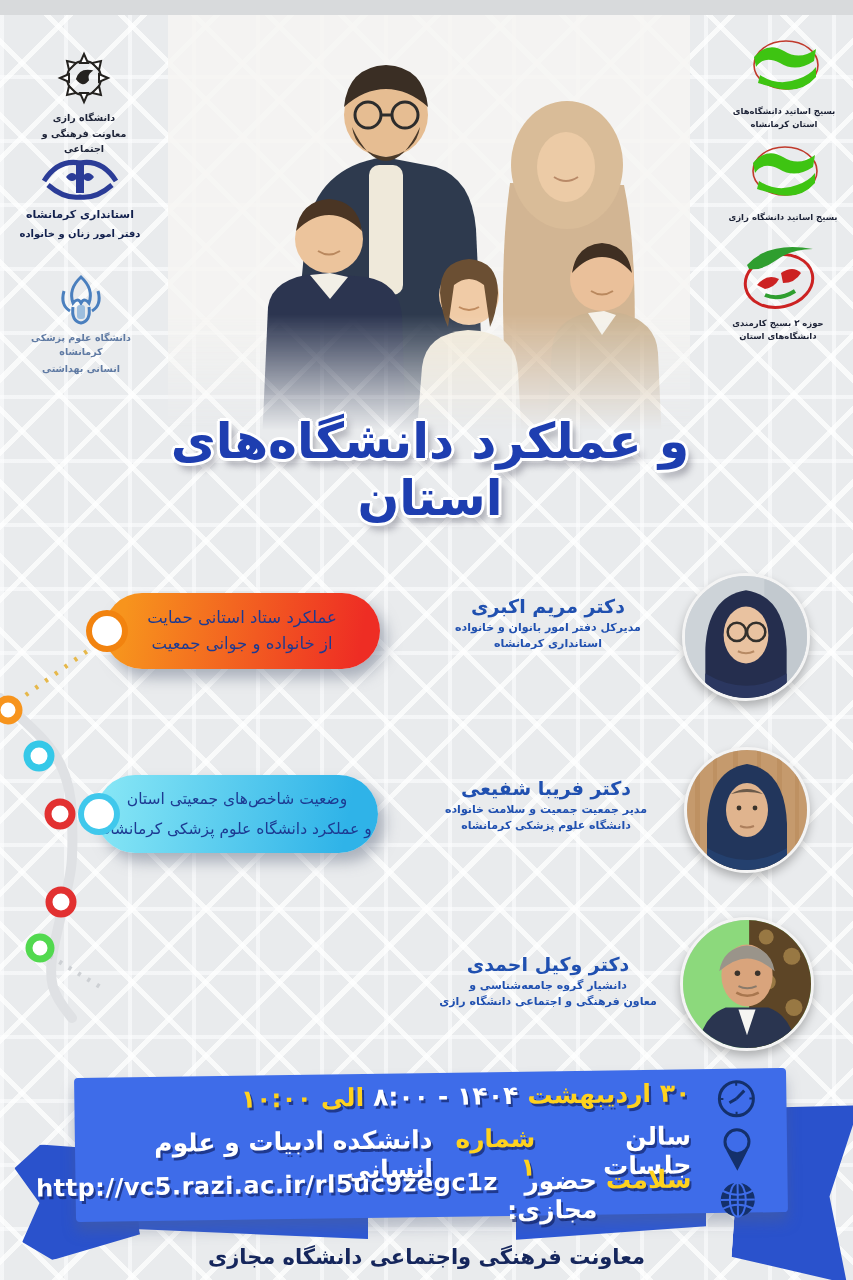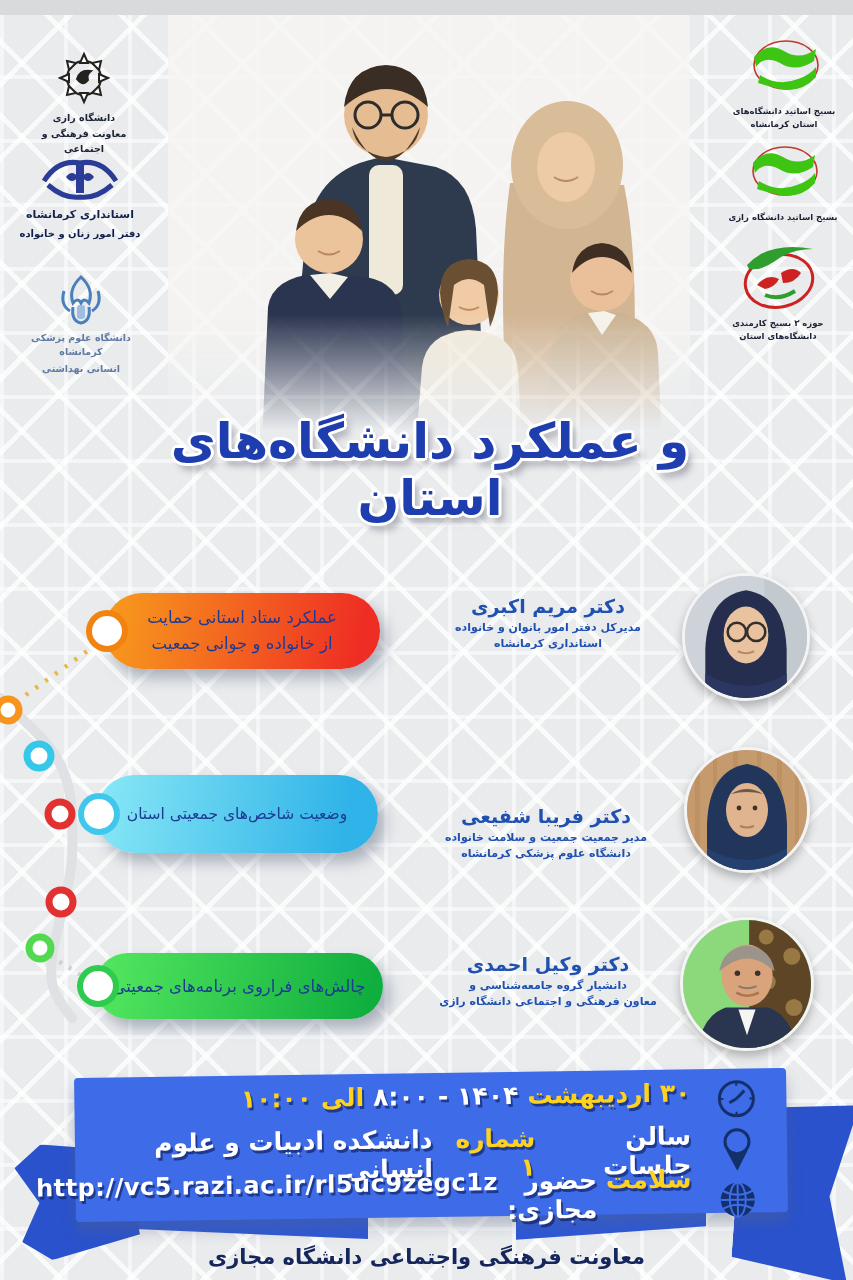--- a/index.html
+++ b/index.html
@@ -57,21 +57,21 @@
              width:30px; height:30px; border-radius:50%; background:#fff; }
   .tag-1 .tag-hole{ box-shadow:0 0 0 6px #f2830f; }
   .tag-2 .tag-hole{ box-shadow:0 0 0 6px #40c8ec; }
   .tag-3 .tag-hole{ box-shadow:0 0 0 6px #2ecb4e; }
 
   
   .speaker-info{ position:absolute; text-align:center; color:#2050b0; font-weight:bold; }
   .speaker-info .sname{ display:block; font-size:19px; margin-bottom:3px; }
   .speaker-info .srole{ display:block; font-size:11px; line-height:1.45; }
   .info-1{ left:408px; top:580px; width:280px; }
-  .info-2{ left:400px; top:790px; width:292px; }
+  .info-2{ left:400px; top:762px; width:292px; }
   .info-3{ left:396px; top:938px; width:304px; }
 
   
   .speaker-photo{ position:absolute; border-radius:50%; overflow:hidden;
                   border:3px solid #f4f4f4; box-shadow:0 5px 10px rgba(0,0,0,.25); background:#cfd3d8; }
   .photo-1{ left:682px; top:558px; width:128px; height:128px; }
   .photo-2{ left:684px; top:732px; width:126px; height:126px; }
   .photo-3{ left:680px; top:902px; width:134px; height:134px; }
   .speaker-photo svg{ display:block; width:100%; height:100%; }
 
@@ -262,20 +262,21 @@
       <circle cx="70" cy="55" r="9" fill="none" stroke="#33302c" stroke-width="2.5"></circle>
       <line x1="59" y1="55" x2="62" y2="55" stroke="#33302c" stroke-width="2.5"></line>
       <path d="M52 74 Q60 78 68 74" fill="none" stroke="#b78a64" stroke-width="2"></path>
       <path d="M20 120 L20 96 Q40 108 60 108 Q80 108 100 96 L100 120 Z" fill="#2b3760"></path>
     </svg>
   </div>
 
   <div class="tag tag-2">
     <span class="tag-hole"></span>
     <span class="tl">وضعیت شاخص‌های جمعیتی استان</span>
+    <span class="tl">و عملکرد دانشگاه علوم پزشکی کرمانشاه</span>
   </div>
   <div class="speaker-info info-2">
     <span class="sname">دکتر فریبا شفیعی</span>
     <span class="srole">مدیر جمعیت جمعیت و سلامت خانواده</span>
     <span class="srole">دانشگاه علوم پزشکی کرمانشاه</span>
   </div>
   <div class="speaker-photo photo-2">
     <svg viewBox="0 0 120 120">
       <rect width="120" height="120" fill="#c59a6d"></rect>
       <g fill="#b98c5d" opacity="0.6">
@@ -289,24 +290,20 @@
       <path d="M60 14 Q98 20 100 74 L100 120 L20 120 L20 74 Q22 20 60 14 Z" fill="#22365c"></path>
       <ellipse cx="60" cy="60" rx="21" ry="27" fill="#e0b48e"></ellipse>
       <path d="M44 44 Q60 34 76 44 Q60 40 44 44 Z" fill="#6b5a4a"></path>
       <circle cx="52" cy="58" r="2.4" fill="#3a332c"></circle>
         <circle cx="68" cy="58" r="2.4" fill="#3a332c"></circle>
       <path d="M53 76 Q60 79 67 76" fill="none" stroke="#ad7f5c" stroke-width="2"></path>
       <path d="M20 120 L20 98 Q40 110 60 110 Q80 110 100 98 L100 120 Z" fill="#24406e"></path>
     </svg>
   </div>
 
-  <div class="tag tag-3">
-    <span class="tag-hole"></span>
-    <span class="tl">چالش‌های فراروی برنامه‌های جمعیتی</span>
-  </div>
   <div class="speaker-info info-3">
     <span class="sname">دکتر وکیل احمدی</span>
     <span class="srole">دانشیار گروه جامعه‌شناسی و</span>
     <span class="srole">معاون فرهنگی و اجتماعی  دانشگاه رازی</span>
   </div>
   <div class="speaker-photo photo-3">
     <svg viewBox="0 0 120 120">
       <rect width="120" height="120" fill="#8cd97c"></rect>
       <rect x="62" width="58" height="120" fill="#5d4526"></rect>
       <g fill="#a8854b" opacity="0.8">

